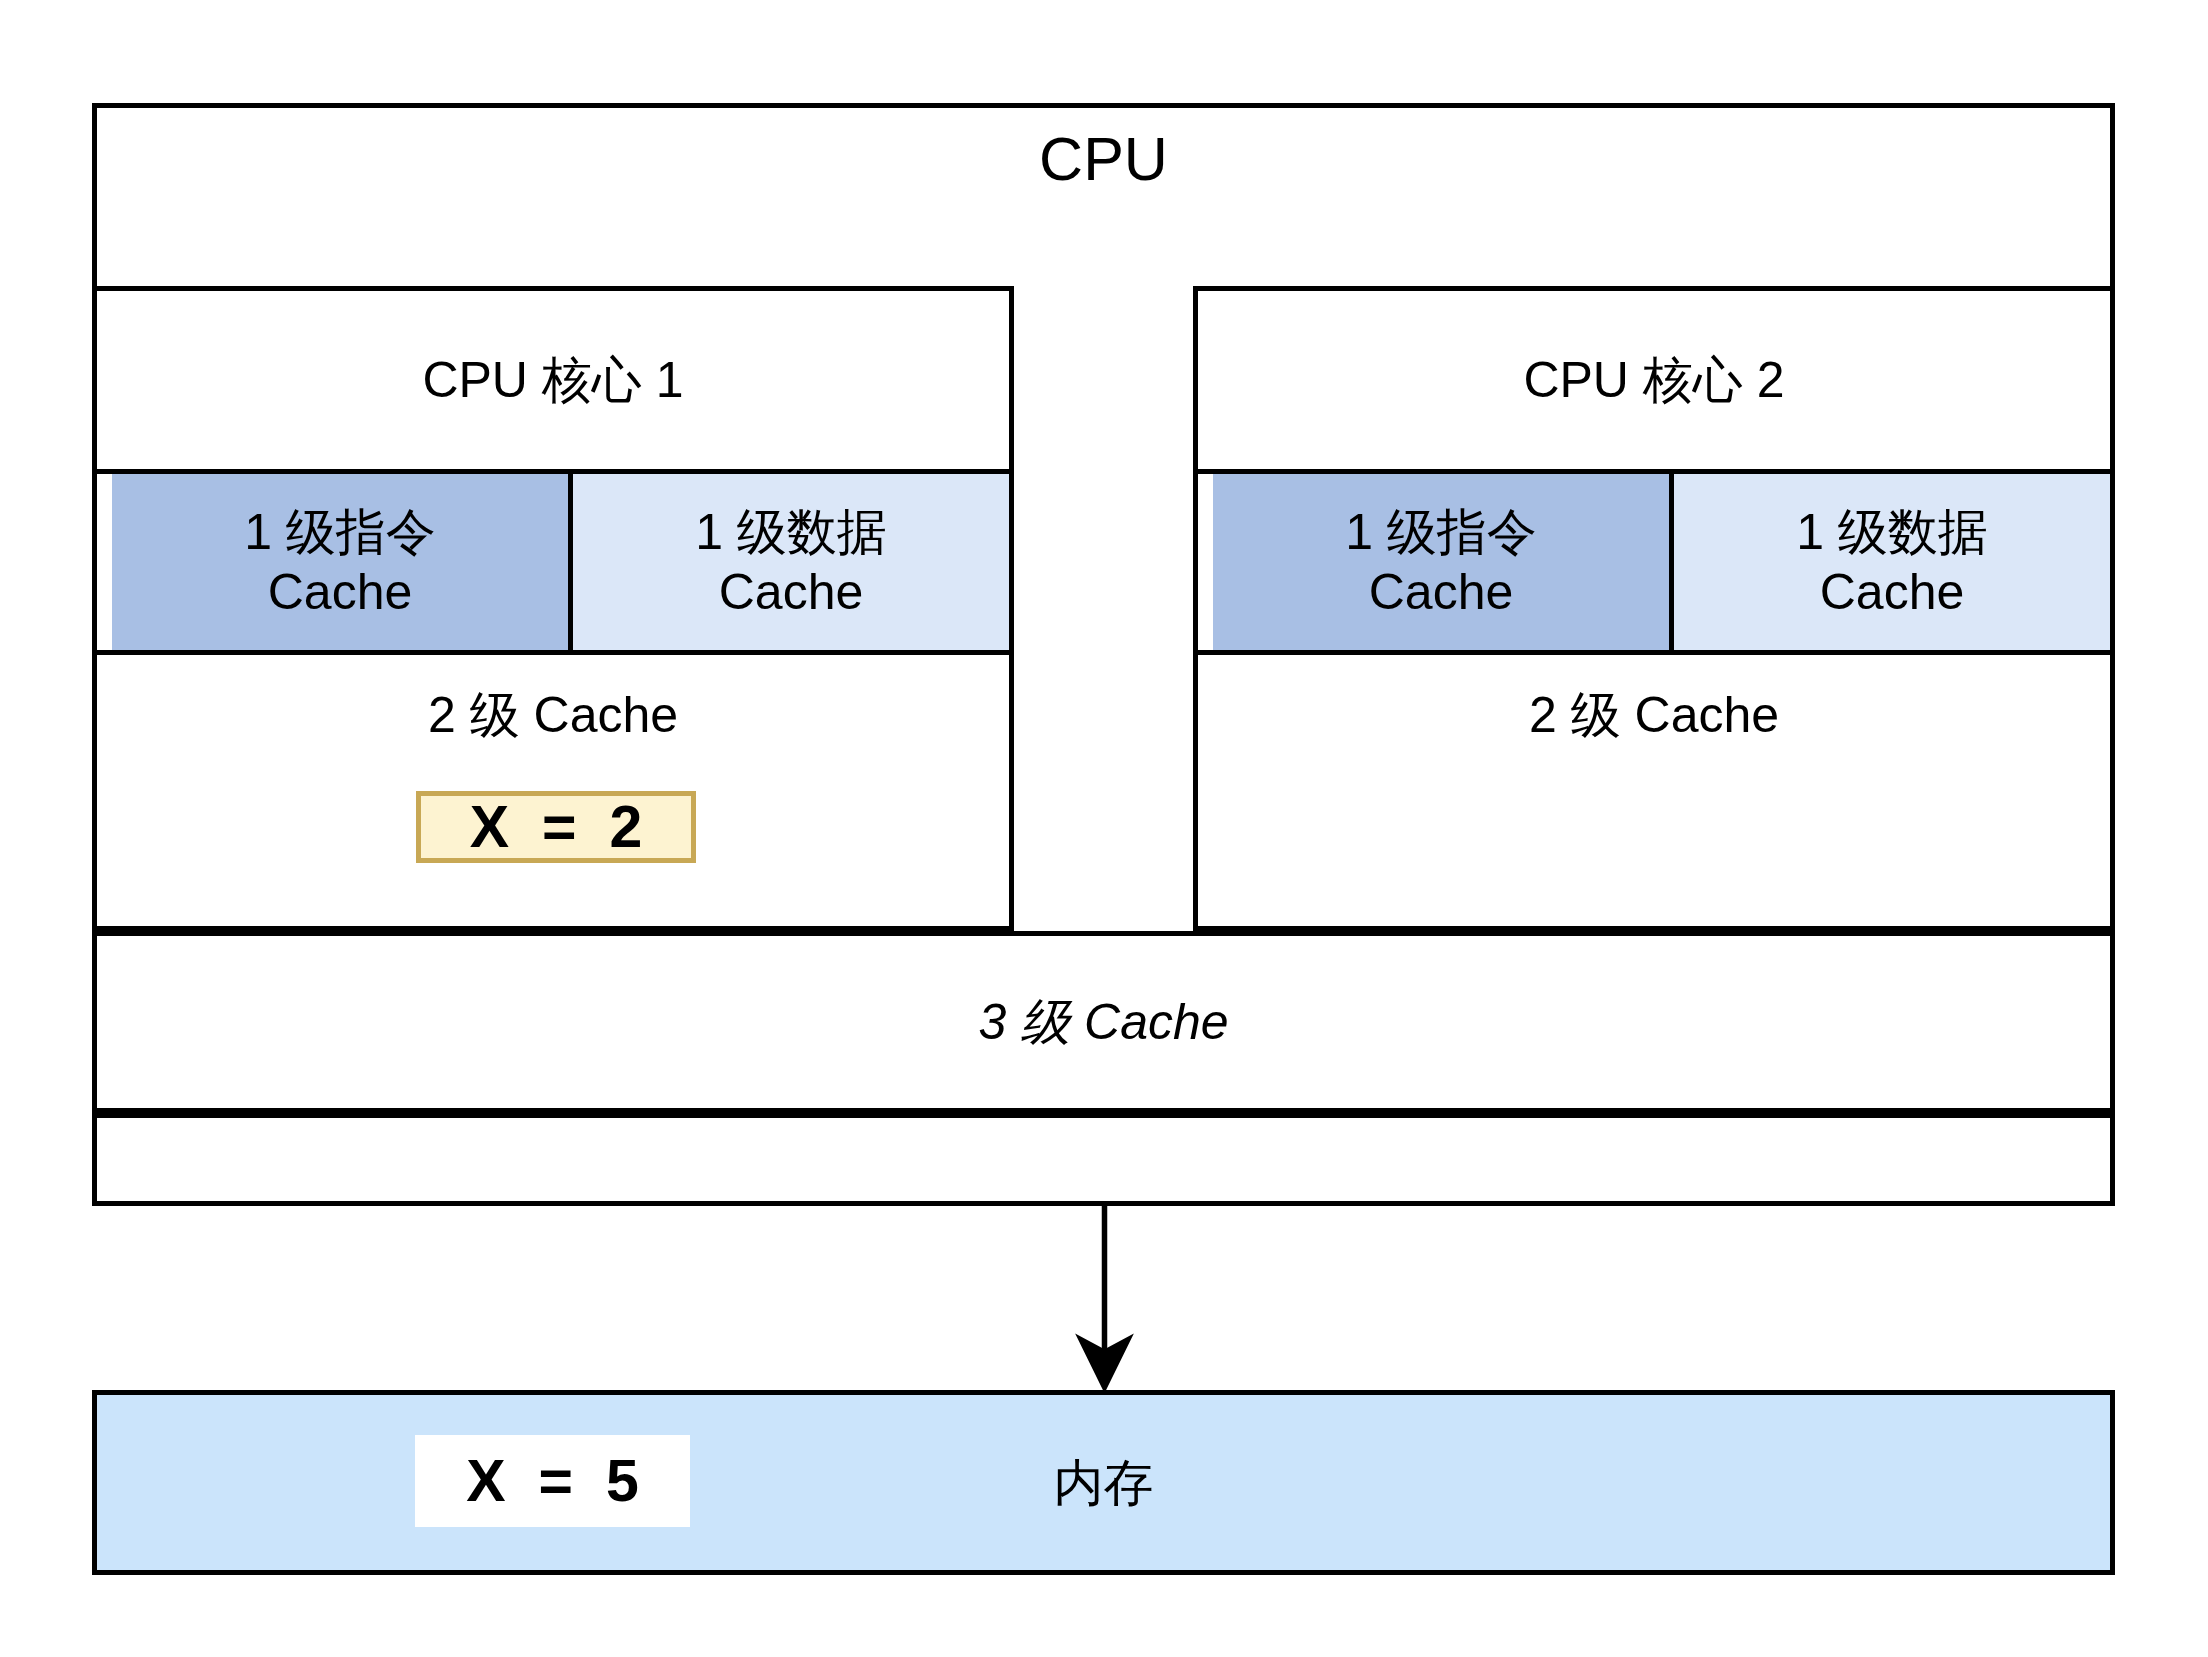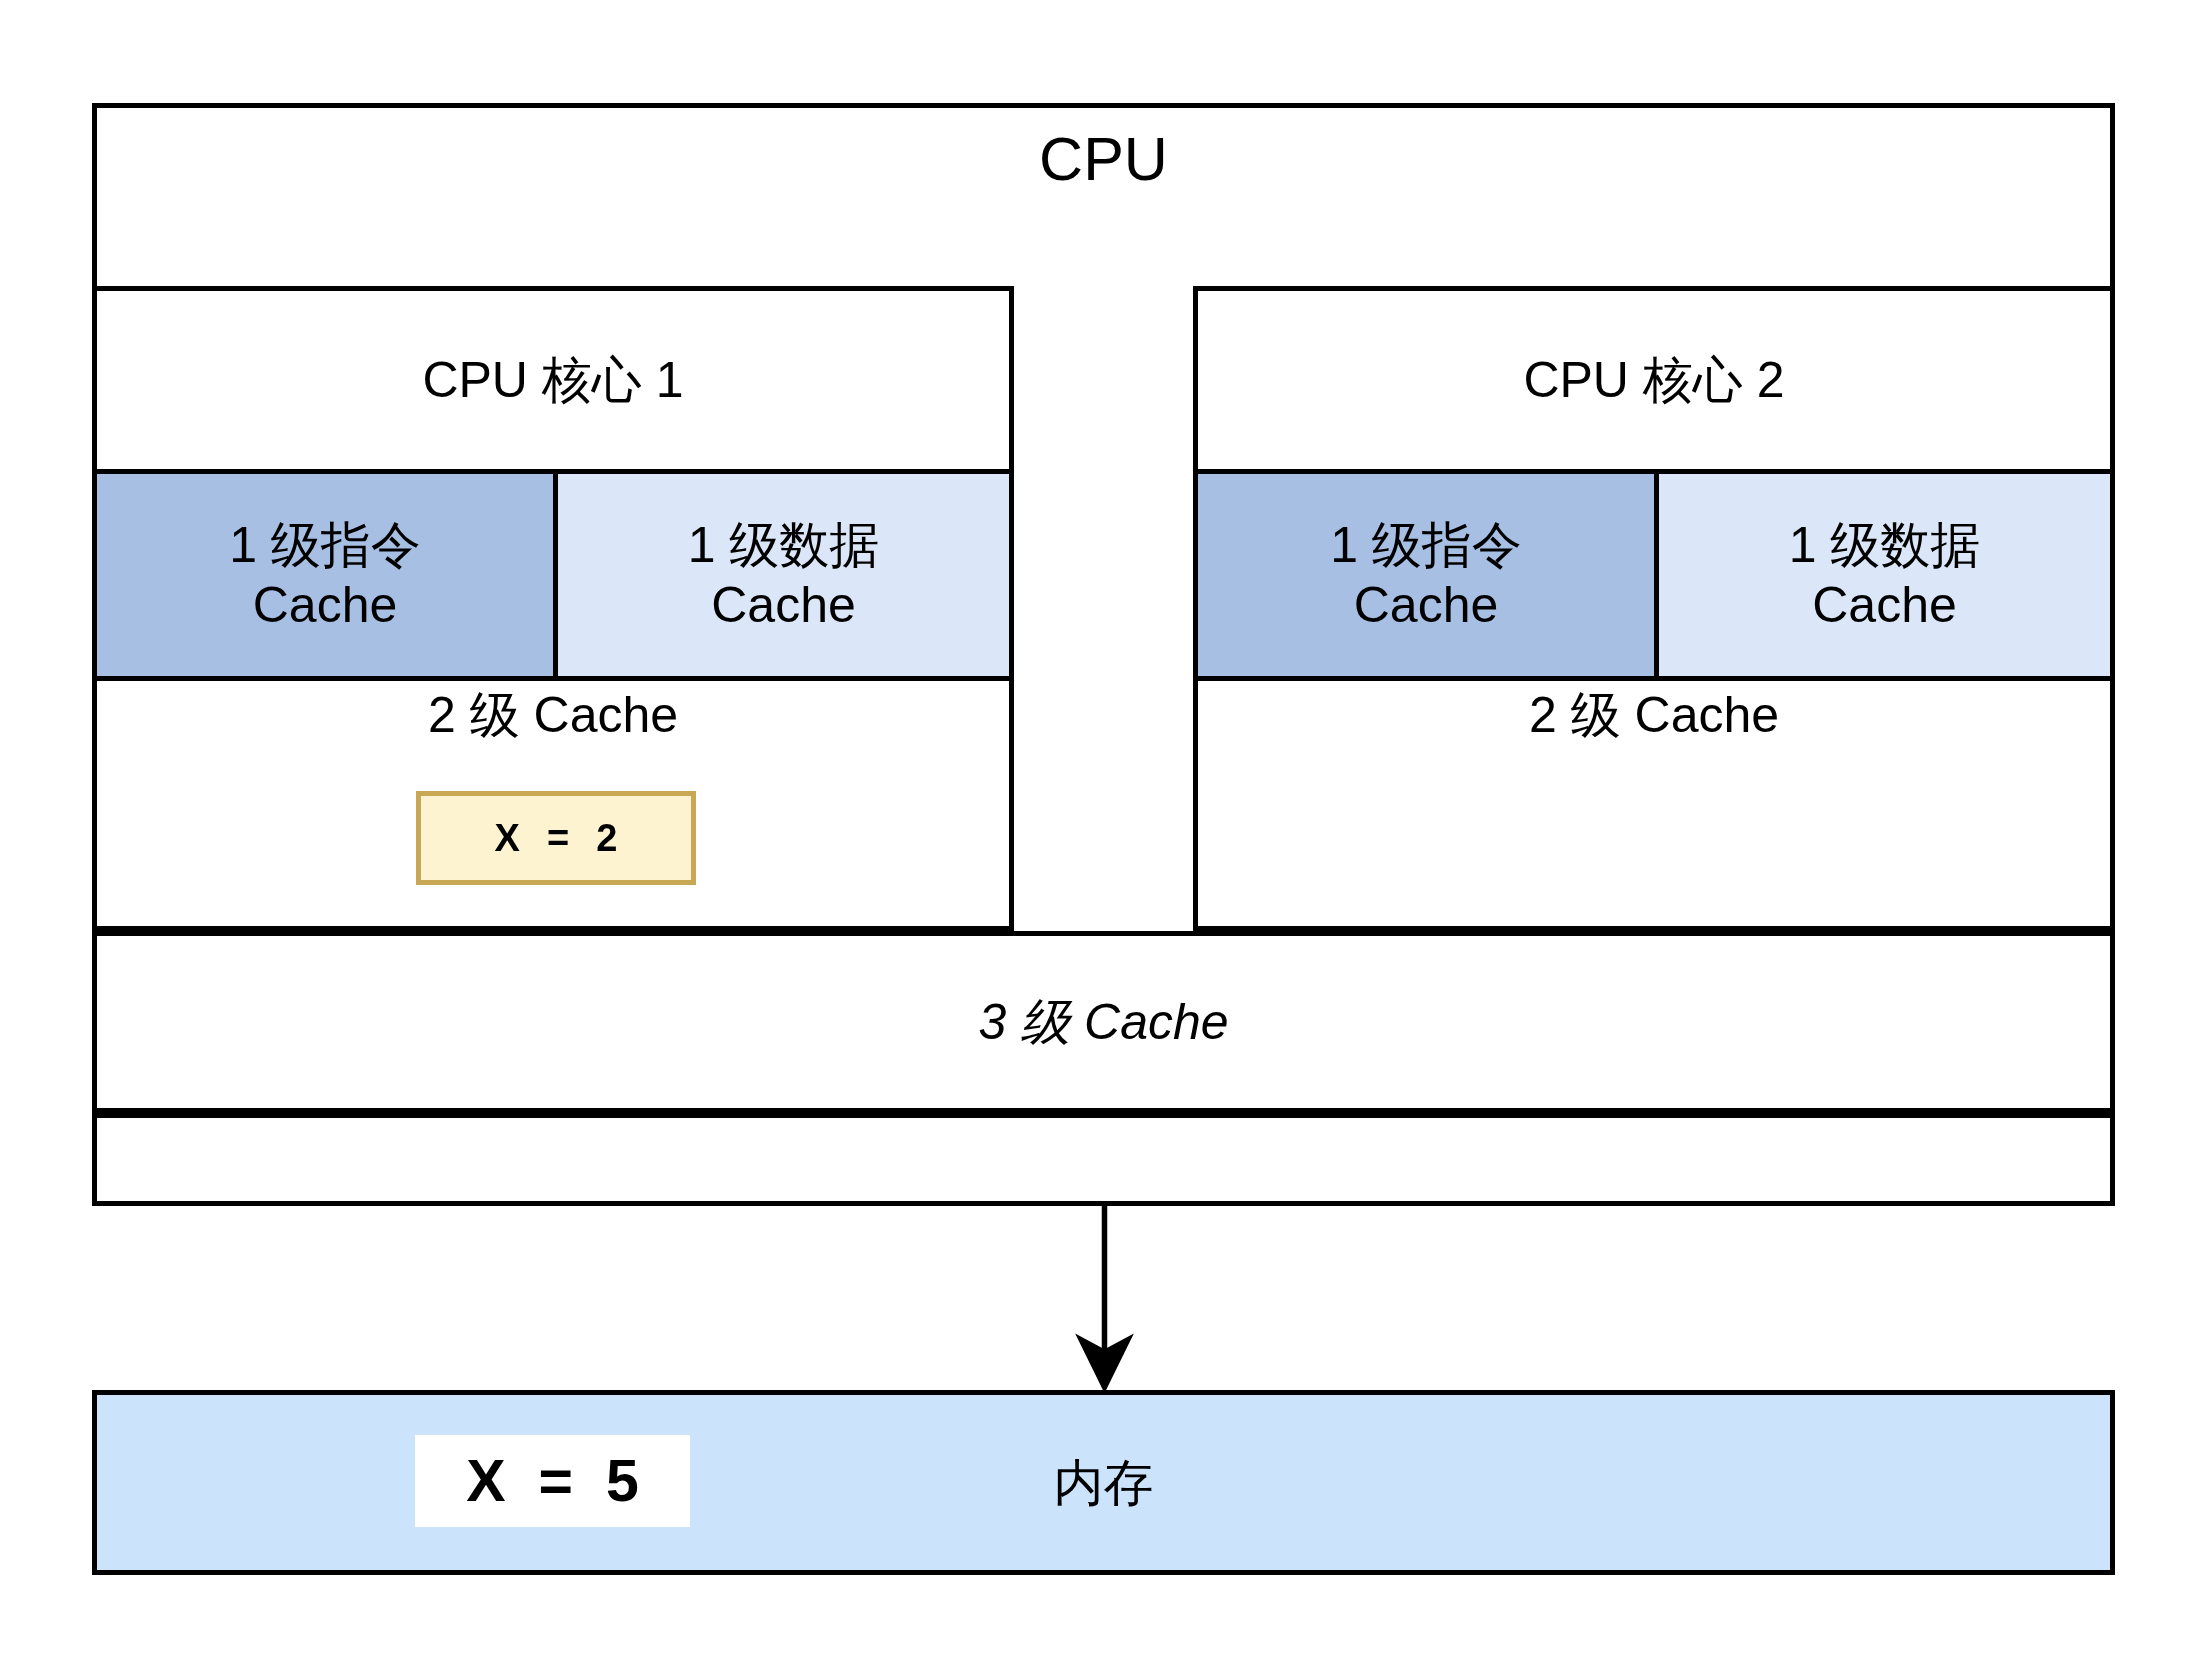--- a/index.html
+++ b/index.html
@@ -13,31 +13,31 @@
   .bordered{border:5.5px solid #000;background:#fff;font-style:italic;}
   .lbl{font-size:50px;line-height:1.2;white-space:nowrap;}
   
   .cpu-box{left:92px;top:92px;width:2023px;height:1103px;}
   .cpu-title{left:92px;top:112px;width:2023px;text-align:center;font-size:61px;}
   
   .core{top:275px;width:922px;height:645px;border:5.5px solid #000;background:#fff;}
   .core1{left:92px;}
   .core2{left:1193px;}
   .core-title{left:0;top:0;width:100%;height:178px;display:flex;align-items:center;justify-content:center;}
-  .l1-row{left:0;top:178px;width:100%;height:212px;border-top:5.5px solid #000;border-bottom:5.5px solid #000;display:flex;}
+  .l1-row{left:0;top:178px;width:100%;height:186px;border-top:5.5px solid #000;border-bottom:5.5px solid #000;display:flex;padding-left:15px;}
   .l1-cell{display:flex;flex-direction:column;align-items:center;justify-content:center;text-align:center;}
   .l1-instr{flex:0 0 456px;border-right:5.5px solid #000;background:#a8bfe4;}
   .l1-data{flex:1 1 auto;background:#dbe7f8;align-items:center;}
   .l2-area{left:0;top:365px;width:100%;bottom:0;display:flex;flex-direction:column;align-items:center;}
   .l2-label{margin-top:29px;}
   .x2-box{
-    left:319px;top:500px;width:280px;height:94px;
+    left:319px;top:500px;width:280px;height:72px;
     background:#fdf3d1;border:5.5px solid #c8a855;
     display:flex;align-items:center;justify-content:center;
-    font-size:38px;font-weight:bold;word-spacing:16.5px;
+    font-size:59px;font-weight:bold;word-spacing:16.5px;
   }
   
   .l3-row{left:92px;top:920px;width:2023px;height:182px;display:flex;align-items:center;justify-content:center;}
   .bottom-row{left:92px;top:1102px;width:2023px;height:93px;}
   
   .arrow-svg{left:1063px;top:1195px;width:83px;height:189px;}
   
   .memory-box{left:92px;top:1379px;width:2023px;height:185px;border:5.5px solid #000;background:#cbe4fb;display:flex;align-items:center;justify-content:center;}
   .x5-box{
     left:318px;top:40px;width:275px;height:92px;background:#ffffff;

